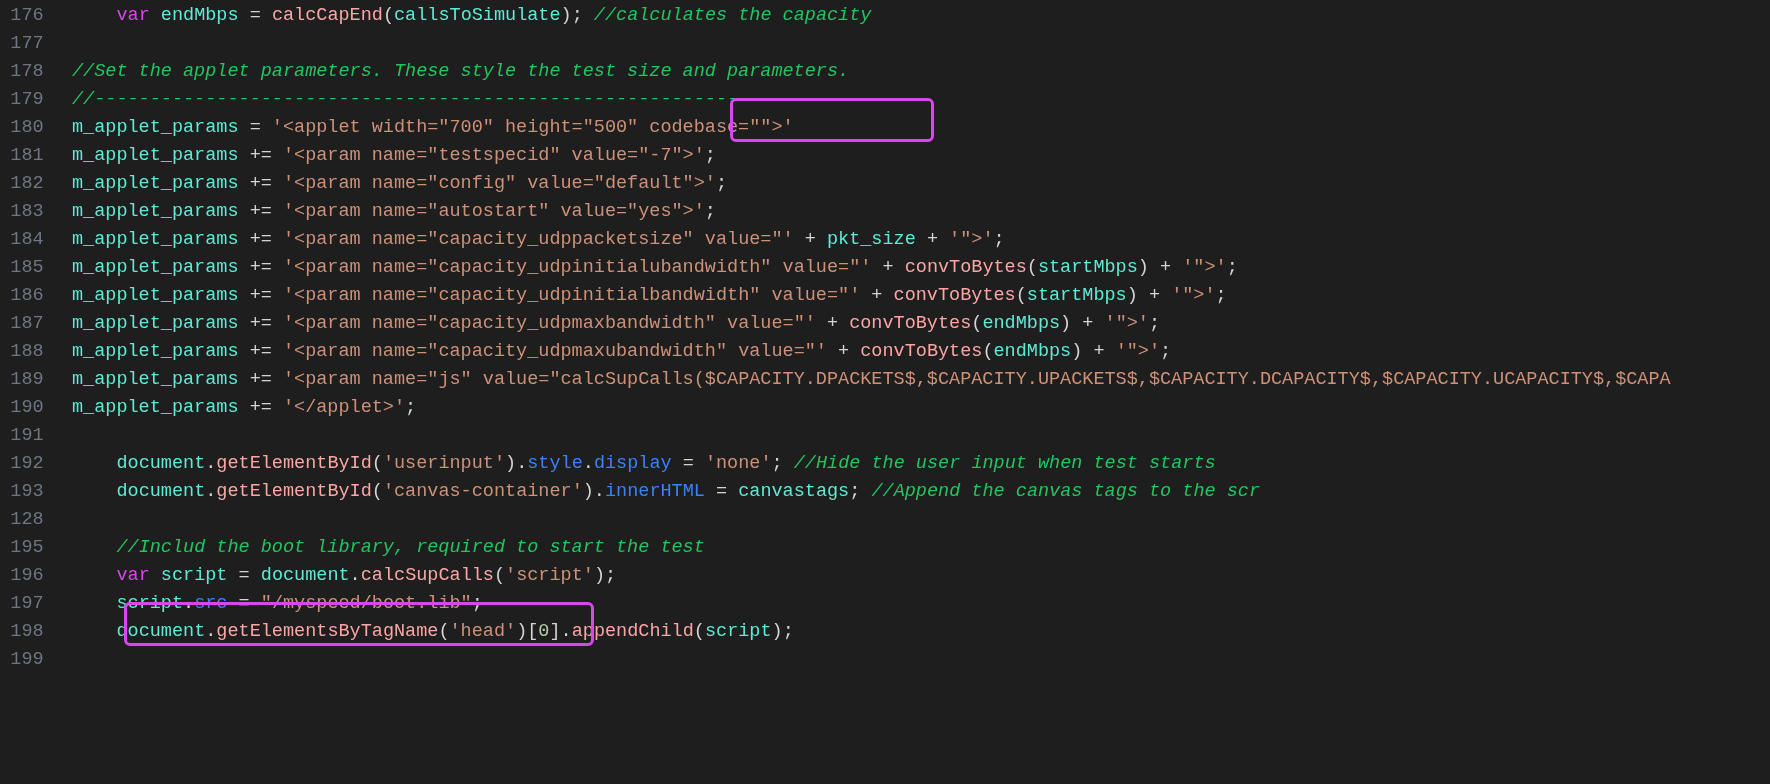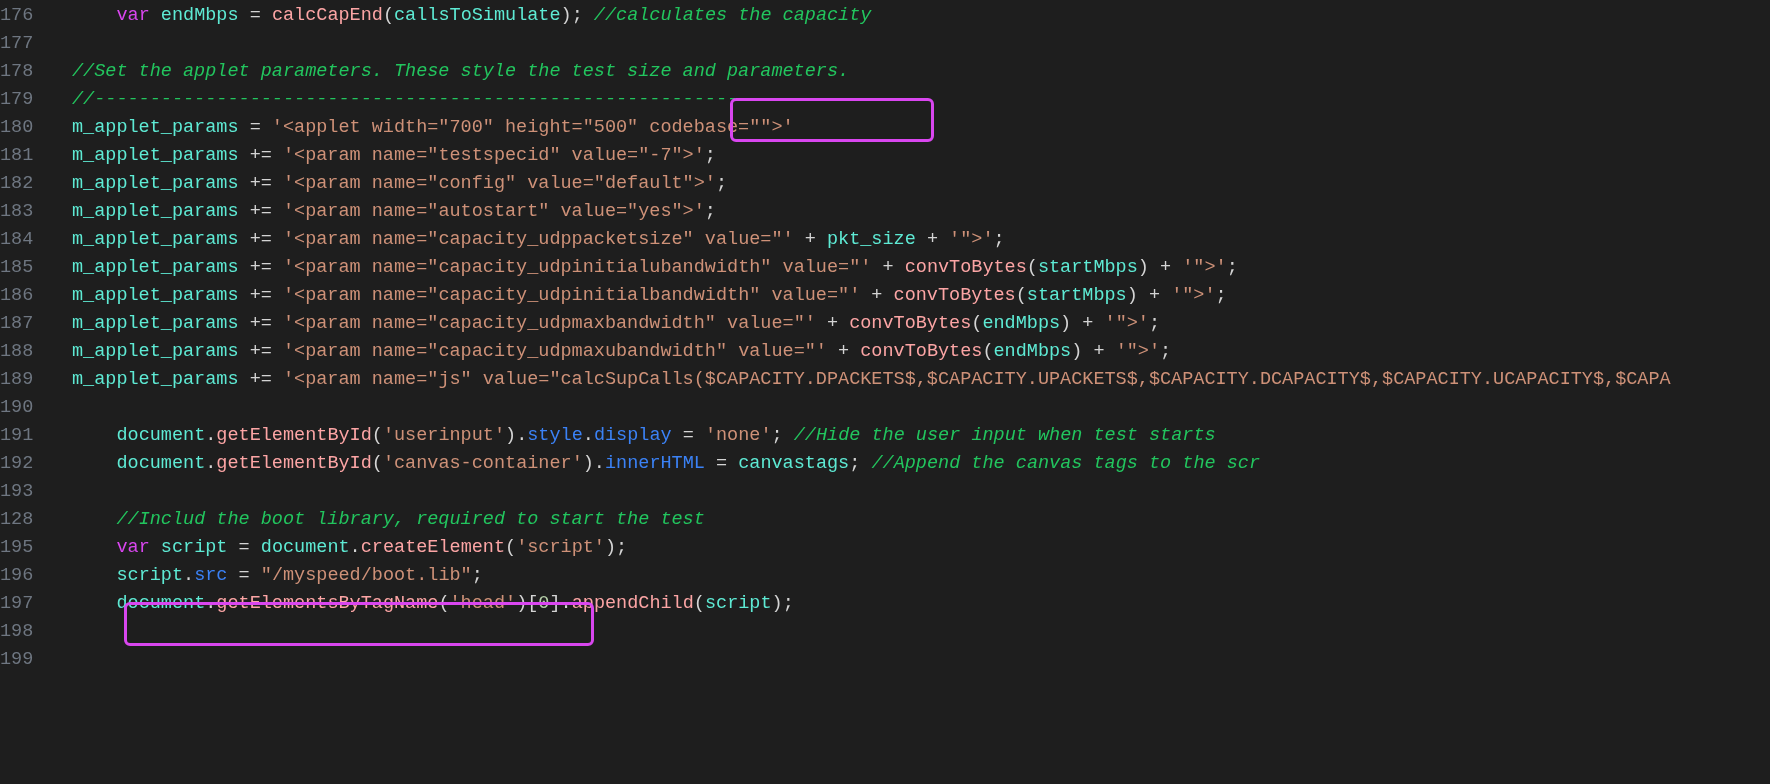--- a/index.html
+++ b/index.html
@@ -13,21 +13,21 @@
   }
   .editor {
     position: relative;
     width: 1770px;
     height: 784px;
     display: flex;
     padding-top: 2px;
   }
   .gutter {
     width: 72px;
-    text-align: left;
+    text-align: center;
     padding-right: 18px;
     color: #6e7681;
     user-select: none;
     flex-shrink: 0;
   }
   .gutter div { height: 28px; }
   .code {
     flex: 1;
     position: relative;
     color: #d4d4d4;
@@ -89,25 +89,26 @@
       <div class="code-line"><span class="tok-var">m_applet_params</span><span class="tok-op"> = </span><span class="tok-str">'&lt;applet width="700" height="500" codebase=""&gt;'</span></div>
       <div class="code-line"><span class="tok-var">m_applet_params</span><span class="tok-op"> += </span><span class="tok-str">'&lt;param name="testspecid" value="-7"&gt;'</span><span class="tok-pun">;</span></div>
       <div class="code-line"><span class="tok-var">m_applet_params</span><span class="tok-op"> += </span><span class="tok-str">'&lt;param name="config" value="default"&gt;'</span><span class="tok-pun">;</span></div>
       <div class="code-line"><span class="tok-var">m_applet_params</span><span class="tok-op"> += </span><span class="tok-str">'&lt;param name="autostart" value="yes"&gt;'</span><span class="tok-pun">;</span></div>
       <div class="code-line"><span class="tok-var">m_applet_params</span><span class="tok-op"> += </span><span class="tok-str">'&lt;param name="capacity_udppacketsize" value="'</span><span class="tok-op"> + </span><span class="tok-var">pkt_size</span><span class="tok-op"> + </span><span class="tok-str">'"&gt;'</span><span class="tok-pun">;</span></div>
       <div class="code-line"><span class="tok-var">m_applet_params</span><span class="tok-op"> += </span><span class="tok-str">'&lt;param name="capacity_udpinitialubandwidth" value="'</span><span class="tok-op"> + </span><span class="tok-fn">convToBytes</span><span class="tok-pun">(</span><span class="tok-var">startMbps</span><span class="tok-pun">) + </span><span class="tok-str">'"&gt;'</span><span class="tok-pun">;</span></div>
       <div class="code-line"><span class="tok-var">m_applet_params</span><span class="tok-op"> += </span><span class="tok-str">'&lt;param name="capacity_udpinitialbandwidth" value="'</span><span class="tok-op"> + </span><span class="tok-fn">convToBytes</span><span class="tok-pun">(</span><span class="tok-var">startMbps</span><span class="tok-pun">) + </span><span class="tok-str">'"&gt;'</span><span class="tok-pun">;</span></div>
       <div class="code-line"><span class="tok-var">m_applet_params</span><span class="tok-op"> += </span><span class="tok-str">'&lt;param name="capacity_udpmaxbandwidth" value="'</span><span class="tok-op"> + </span><span class="tok-fn">convToBytes</span><span class="tok-pun">(</span><span class="tok-var">endMbps</span><span class="tok-pun">) + </span><span class="tok-str">'"&gt;'</span><span class="tok-pun">;</span></div>
       <div class="code-line"><span class="tok-var">m_applet_params</span><span class="tok-op"> += </span><span class="tok-str">'&lt;param name="capacity_udpmaxubandwidth" value="'</span><span class="tok-op"> + </span><span class="tok-fn">convToBytes</span><span class="tok-pun">(</span><span class="tok-var">endMbps</span><span class="tok-pun">) + </span><span class="tok-str">'"&gt;'</span><span class="tok-pun">;</span></div>
       <div class="code-line"><span class="tok-var">m_applet_params</span><span class="tok-op"> += </span><span class="tok-str">'&lt;param name="js" value="calcSupCalls($CAPACITY.DPACKETS$,$CAPACITY.UPACKETS$,$CAPACITY.DCAPACITY$,$CAPACITY.UCAPACITY$,$CAPA</span></div>
+      <div class="code-line"><span class="tok-var">m_applet_params</span><span class="tok-op"> += </span><span class="tok-str">'&lt;/applet&gt;'</span><span class="tok-pun">;</span></div>
       <div class="code-line"></div>
       <div class="code-line"><span class="tok-op">    </span><span class="tok-var">document</span><span class="tok-pun">.</span><span class="tok-fn">getElementById</span><span class="tok-pun">(</span><span class="tok-str">'userinput'</span><span class="tok-pun">).</span><span class="tok-prop">style</span><span class="tok-pun">.</span><span class="tok-prop">display</span><span class="tok-op"> = </span><span class="tok-str">'none'</span><span class="tok-pun">; </span><span class="tok-cmt">//Hide the user input when test starts</span></div>
       <div class="code-line"><span class="tok-op">    </span><span class="tok-var">document</span><span class="tok-pun">.</span><span class="tok-fn">getElementById</span><span class="tok-pun">(</span><span class="tok-str">'canvas-container'</span><span class="tok-pun">).</span><span class="tok-prop">innerHTML</span><span class="tok-op"> = </span><span class="tok-var">canvastags</span><span class="tok-pun">; </span><span class="tok-cmt">//Append the canvas tags to the scr</span></div>
       <div class="code-line"></div>
       <div class="code-line"><span class="tok-op">    </span><span class="tok-cmt">//Includ the boot library, required to start the test</span></div>
-      <div class="code-line"><span class="tok-op">    </span><span class="tok-kw">var</span><span class="tok-op"> </span><span class="tok-var">script</span><span class="tok-op"> = </span><span class="tok-var">document</span><span class="tok-pun">.</span><span class="tok-fn">createElement</span><span class="tok-pun">(</span><span class="tok-str">'script'</span><span class="tok-pun">);</span></div>
+      <div class="code-line"><span class="tok-op">    </span><span class="tok-kw">var</span><span class="tok-op"> </span><span class="tok-var">script</span><span class="tok-op"> = </span><span class="tok-var">document</span><span class="tok-pun">.</span><span class="tok-fn">calcSupCalls</span><span class="tok-pun">(</span><span class="tok-str">'script'</span><span class="tok-pun">);</span></div>
       <div class="code-line"><span class="tok-op">    </span><span class="tok-var">script</span><span class="tok-pun">.</span><span class="tok-prop">src</span><span class="tok-op"> = </span><span class="tok-str">"/myspeed/boot.lib"</span><span class="tok-pun">;</span></div>
       <div class="code-line"><span class="tok-op">    </span><span class="tok-var">document</span><span class="tok-pun">.</span><span class="tok-fn">getElementsByTagName</span><span class="tok-pun">(</span><span class="tok-str">'head'</span><span class="tok-pun">)[</span><span class="tok-num">0</span><span class="tok-pun">].</span><span class="tok-fn">appendChild</span><span class="tok-pun">(</span><span class="tok-var">script</span><span class="tok-pun">);</span></div>
       <div class="code-line"></div>
       <div class="hl-box" style="top: 96px; left: 658px; width: 204px; height: 44px;"></div>
       <div class="hl-box" style="top: 600px; left: 52px; width: 470px; height: 44px;"></div>
     </div>
 </div>
 
 </body></html>

